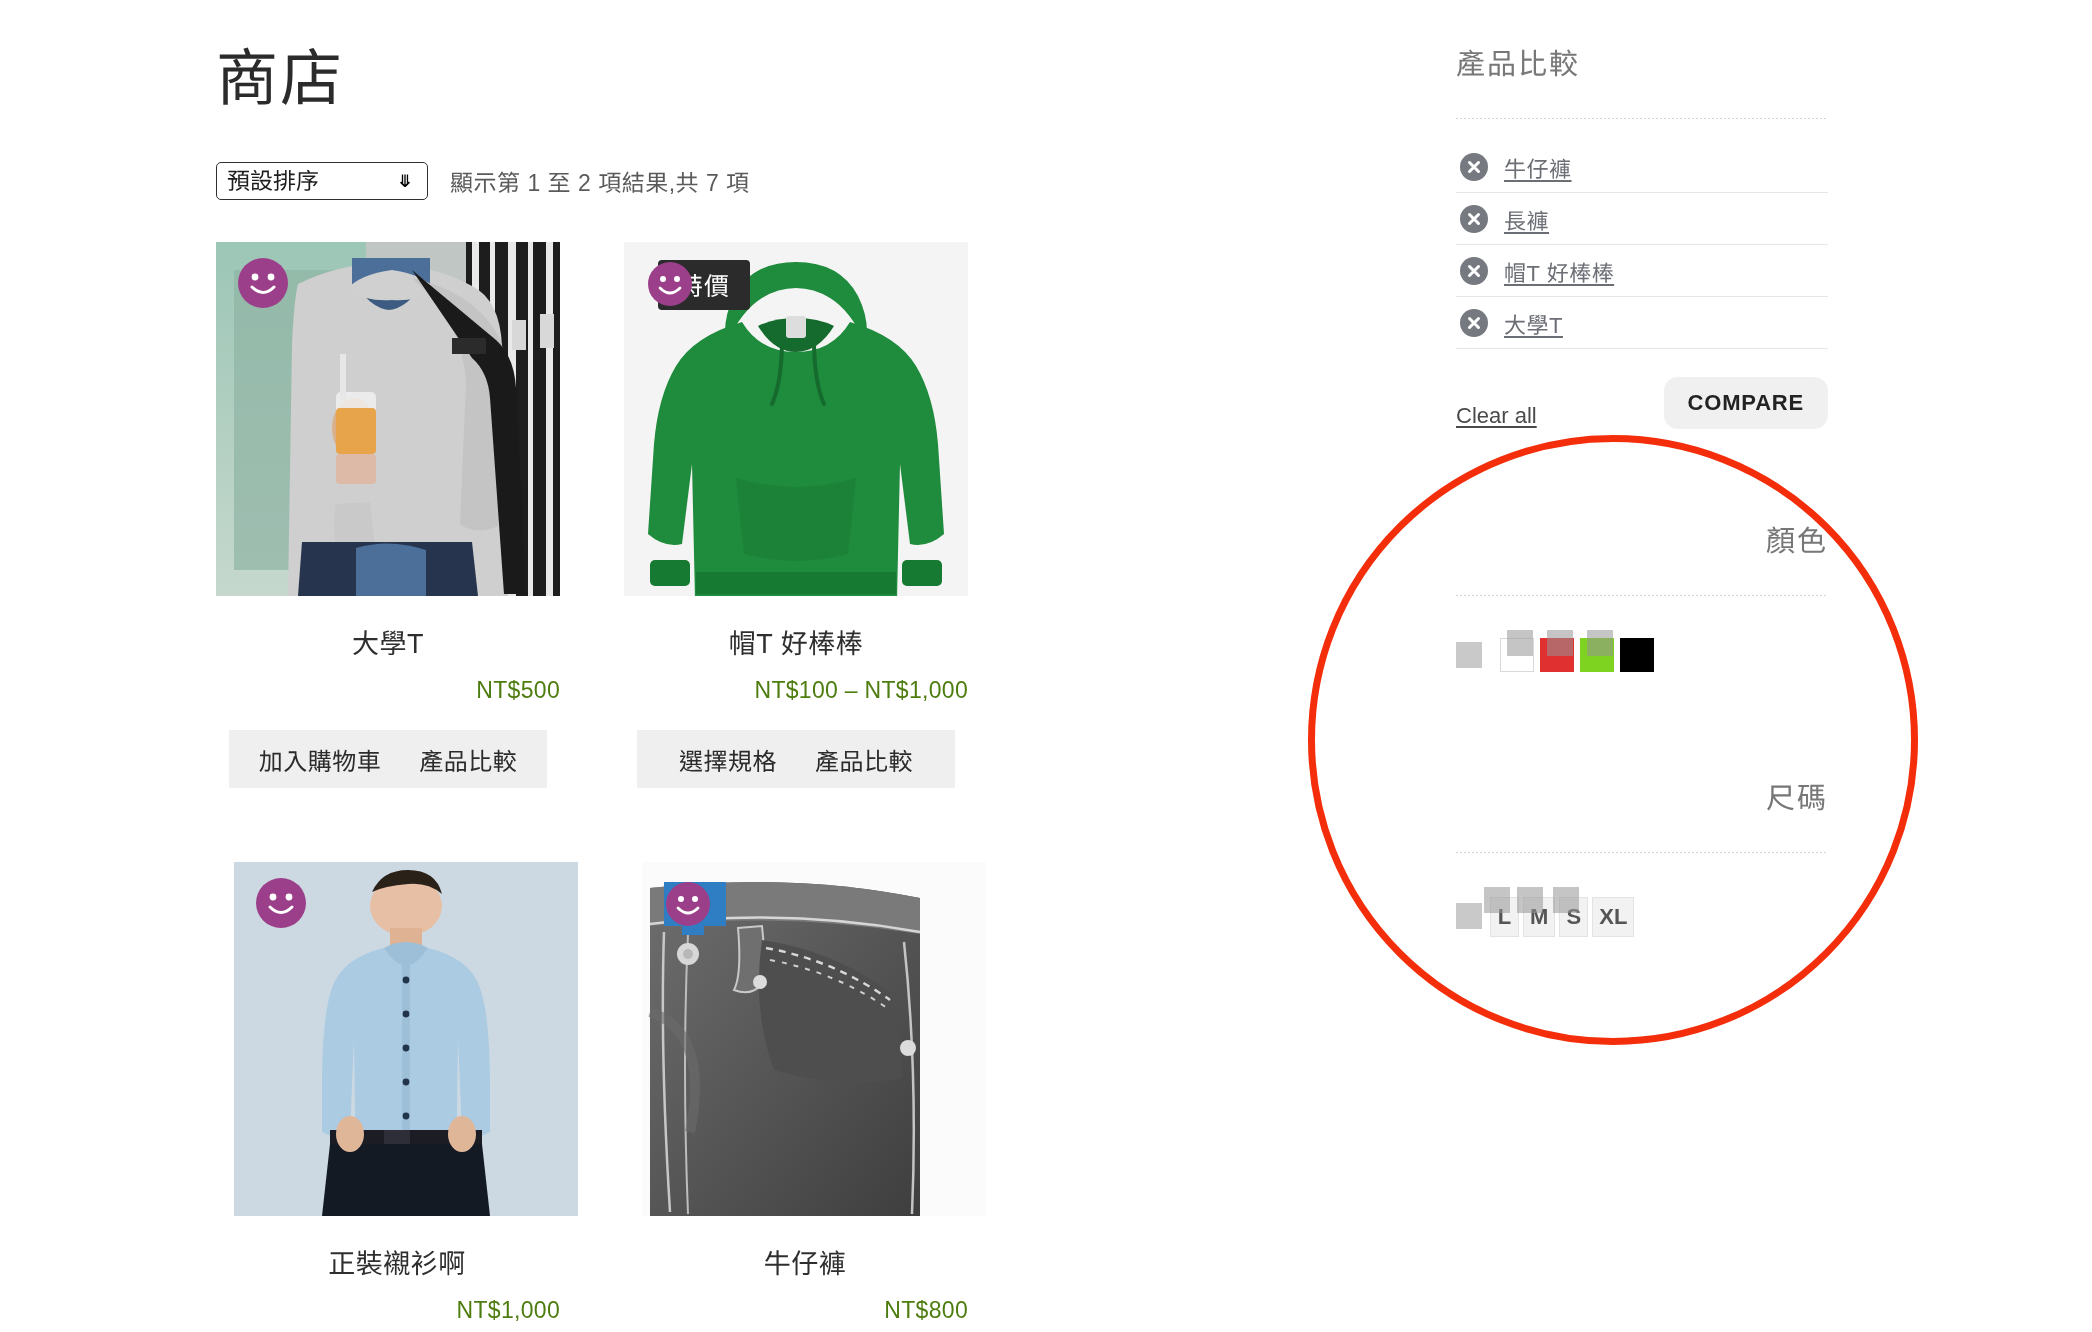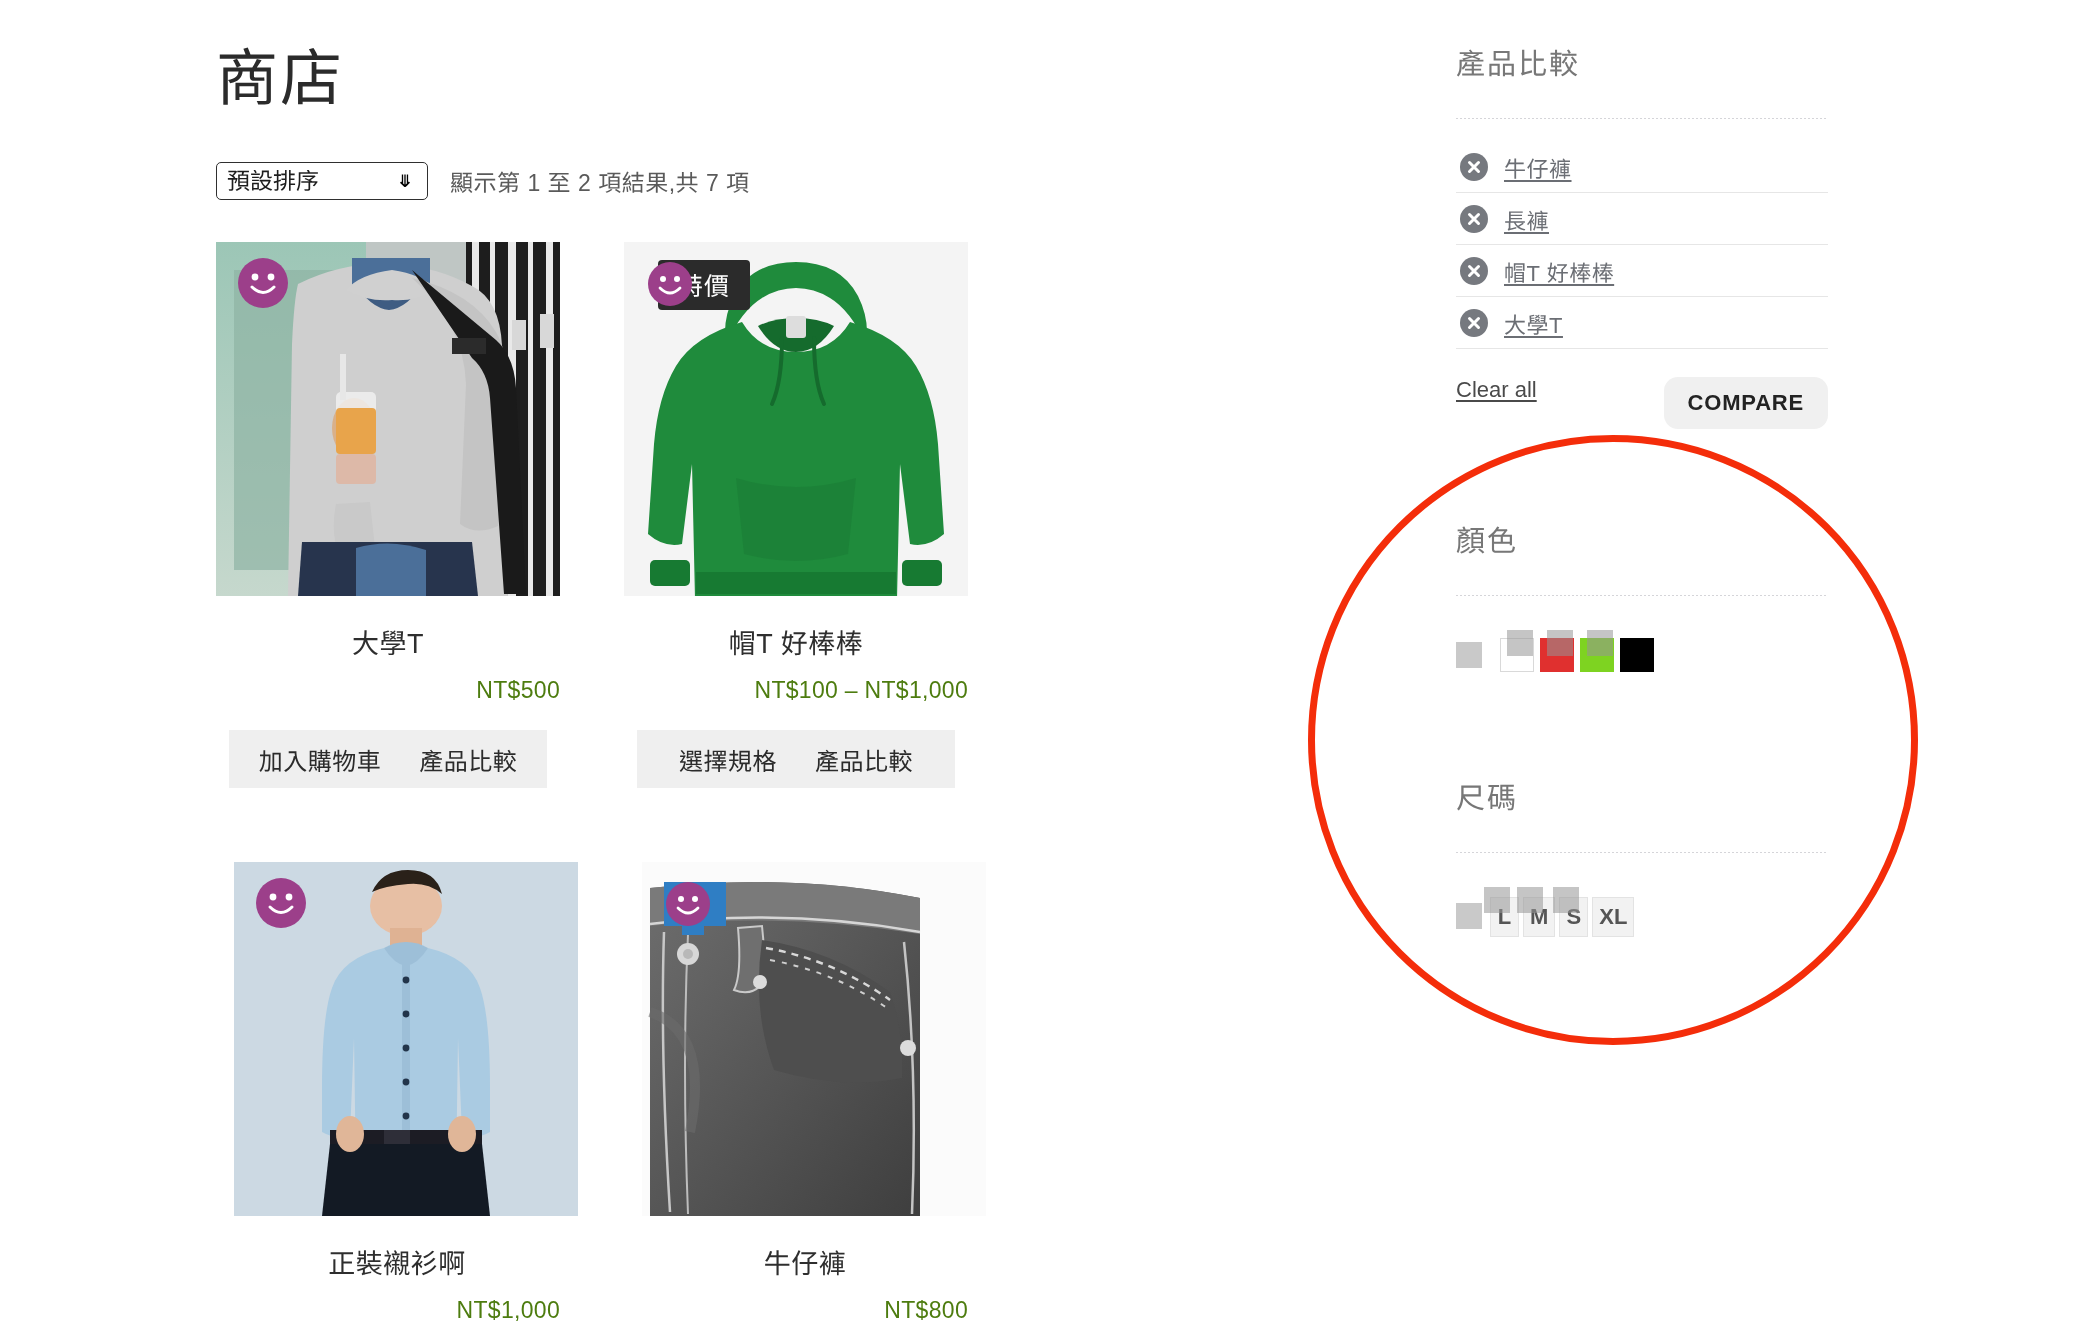--- a/index.html
+++ b/index.html
@@ -225,21 +225,21 @@
     font-size: 22px;
     color: #6b6e74;
     text-decoration: underline;
     text-underline-offset: 3px;
     letter-spacing: 0.5px;
     cursor: pointer;
   }
 
   .compare-foot {
     display: flex;
-    align-items: flex-start;
+    align-items: flex-end;
     justify-content: space-between;
     margin-top: 28px;
   }
   .clear-all {
     font-size: 22px;
     color: #4a4a4a;
     text-decoration: underline;
     text-underline-offset: 3px;
     cursor: pointer;
   }
@@ -250,21 +250,21 @@
     font-size: 22px;
     font-weight: 700;
     color: #232323;
     letter-spacing: 0.8px;
     padding: 13px 24px;
     border-radius: 14px;
     cursor: pointer;
   }
 
   
-  .filter-widget { margin-top: 58px; }
+  .filter-widget { margin-top: 58px; text-align: right; }
   .filter-widget .widget-title { margin-top: 0; }
 
   .swatch-row {
     display: flex;
     align-items: flex-start;
     margin-top: 42px;
     gap: 0;
   }
 
   .ghost-block {

